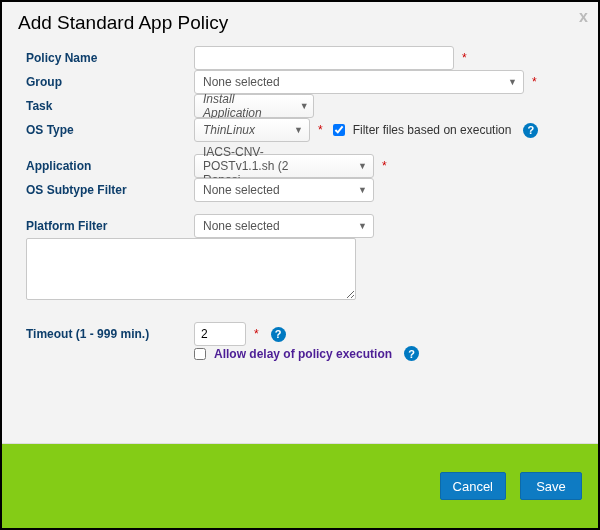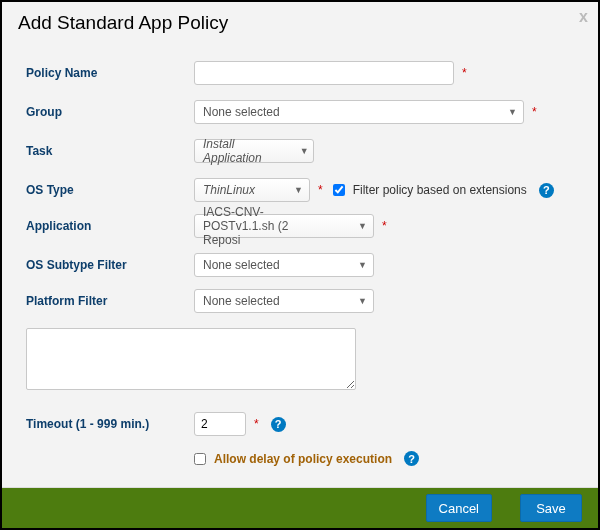--- a/index.html
+++ b/index.html
@@ -40,21 +40,20 @@
     cursor: pointer;
   }
   .dialog-body {
     flex: 1;
     padding: 4px 16px 0 24px;
     overflow: hidden;
   }
   .form-row {
     display: flex;
     align-items: flex-start;
-    margin-top: 15px;
   }
   .form-row.tight { margin-top: 12px; justify-content: flex-end; }
   .label-col {
     width: 168px;
     flex-shrink: 0;
     font-size: 12px;
     font-weight: bold;
     color: #0d3e6b;
     padding-top: 5px;
   }
@@ -131,25 +130,25 @@
     width: 330px;
     height: 62px;
     border: 1px solid #c8c8c8;
     border-radius: 2px;
     resize: both;
     font-size: 12px;
     padding: 4px;
   }
   .dialog-footer {
     border-top: 1px solid #ddd;
-    padding: 6px 16px;
+    padding: 28px 16px;
     display: flex;
     justify-content: flex-end;
-    gap: 28px;
-    background: #4d7c0f;
+    gap: 14px;
+    background: #84cc16;
   }
   .btn {
     height: 28px;
     min-width: 62px;
     border: 1px solid #0d6aa8;
     background: #0e7bc3;
     color: #fff;
     font-size: 13px;
     border-radius: 2px;
     cursor: pointer;
@@ -199,21 +198,21 @@
 
     <div class="form-row">
       <div class="label-col">OS Type</div>
       <div class="field-col">
         <div class="select-like os">
           <span>ThinLinux</span>
           <span class="caret">▼</span>
         </div>
         <span class="req">*</span>
         <input type="checkbox" class="chk" checked="" style="">
-        <span class="inline-text">Filter policy based on extensions</span>
+        <span class="inline-text">Filter files based on execution</span>
         <span class="help">?</span>
       </div>
     </div>
 
     <div class="form-row tight">
       <div class="label-col">Application</div>
       <div class="field-col">
         <div class="select-like app">
           <span>IACS-CNV-POSTv1.1.sh (2 Reposi</span>
           <span class="caret">▼</span>
@@ -254,21 +253,21 @@
         <input class="text-input timeout" type="text" value="2" style="">
         <span class="req">*</span>
         <span class="help">?</span>
       </div>
     </div>
 
     <div class="form-row">
       <div class="label-col"></div>
       <div class="field-col">
         <input type="checkbox" class="chk" style="margin-left: 0px;">
-        <span class="inline-text" style="font-weight:bold;color:#a16207">Allow delay of policy execution</span>
+        <span class="inline-text" style="font-weight:bold;color:#4c1d95">Allow delay of policy execution</span>
         <span class="help">?</span>
       </div>
     </div>
 
   </div>
 
   <div class="dialog-footer">
     <button class="btn">Cancel</button>
     <button class="btn">Save</button>
   </div>

